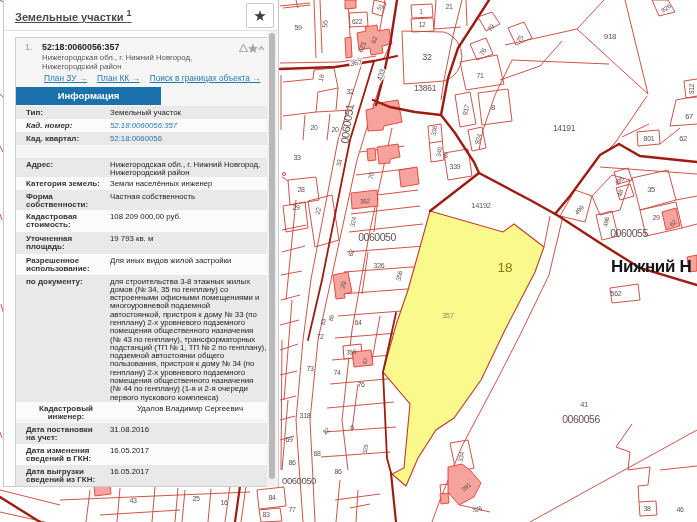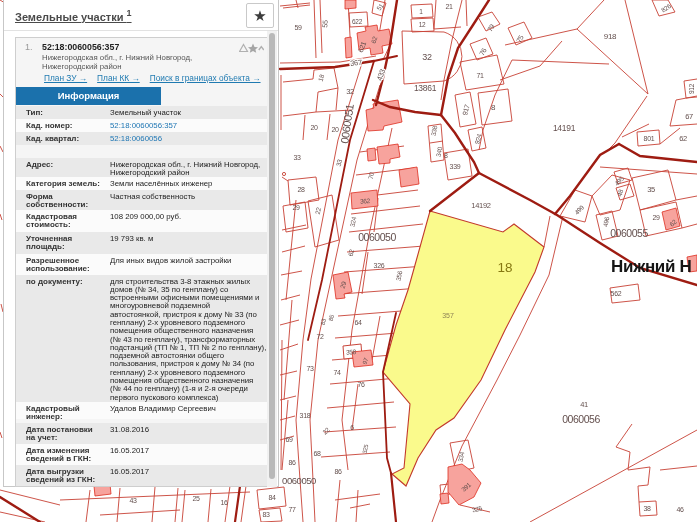--- a/index.html
+++ b/index.html
@@ -333,21 +333,21 @@
     <div class="caddr">Нижегородская обл., г. Нижний Новгород,<br>Нижегородский район</div>
     <div class="clinks"><a>План ЗУ →</a><a>План КК →</a><a>Поиск в границах объекта →</a></div>
     <div id="tabs">
         <div class="tab1">Информация</div>
       </div>
     <div id="tbl">
         <div class="row g" style="top:0px;height:18px;">
           <span class="lab">Тип:</span>
           <span class="val">Земельный участок</span>
         </div>
-        <div class="row w" style="top:13px;height:21px;">
+        <div class="row w" style="top:13px;height:21px;font-style:italic;">
           <span class="lab">Кад. номер:</span>
           <span class="val lnk">52:18:0060056:357</span>
         </div>
         <div class="row g" style="top:26px;height:13px;">
           <span class="lab">Кад. квартал:</span>
           <span class="val lnk">52:18:0060056</span>
         </div>
         <div class="row w" style="top:53px;height:18px;font-family:Liberation Mono, monospace;">
           <span class="lab">Статус:</span>
           <span class="val">Учтенный</span>
@@ -373,21 +373,21 @@
           <span class="val">19 793 кв. м</span>
         </div>
         <div class="row w" style="top:148px;height:21px;">
           <span class="lab">Разрешенное<br>использование:</span>
           <span class="val">Для иных видов жилой застройки</span>
         </div>
         <div class="row g" style="top:169px;height:127px;">
           <span class="lab">по документу:</span>
           <span class="val">для строительства 3-8 этажных жилых<br>домов (№ 34, 35 по генплану) со<br>встроенными офисными помещениями и<br>многоуровневой подземной<br>автостоянкой, пристроя к дому № 33 (по<br>генплану) 2-х уровневого подземного<br>помещения общественного назначения<br>(№ 43 по генплану), трансформаторных<br>подстанций (ТП № 1, ТП № 2 по генплану),<br>подземной автостоянки общего<br>пользования, пристроя к дому № 34 (по<br>генплану) 2-х уровневого подземного<br>помещения общественного назначения<br>(№ 44 по генплану) (1-я и 2-я очереди<br>первого пускового комплекса)</span>
         </div>
-        <div class="row w" style="top:296px;height:17px;">
+        <div class="row w" style="top:296px;height:17px;text-align:center;">
           <span class="lab">Кадастровый<br>инженер:</span>
           <span class="val">Удалов Владимир Сергеевич</span>
         </div>
         <div class="row g" style="top:317px;height:21px;">
           <span class="lab">Дата постановки<br>на учет:</span>
           <span class="val">31.08.2016</span>
         </div>
         <div class="row w" style="top:338px;height:21px;">
           <span class="lab">Дата изменения<br>сведений в ГКН:</span>
           <span class="val">16.05.2017</span>

